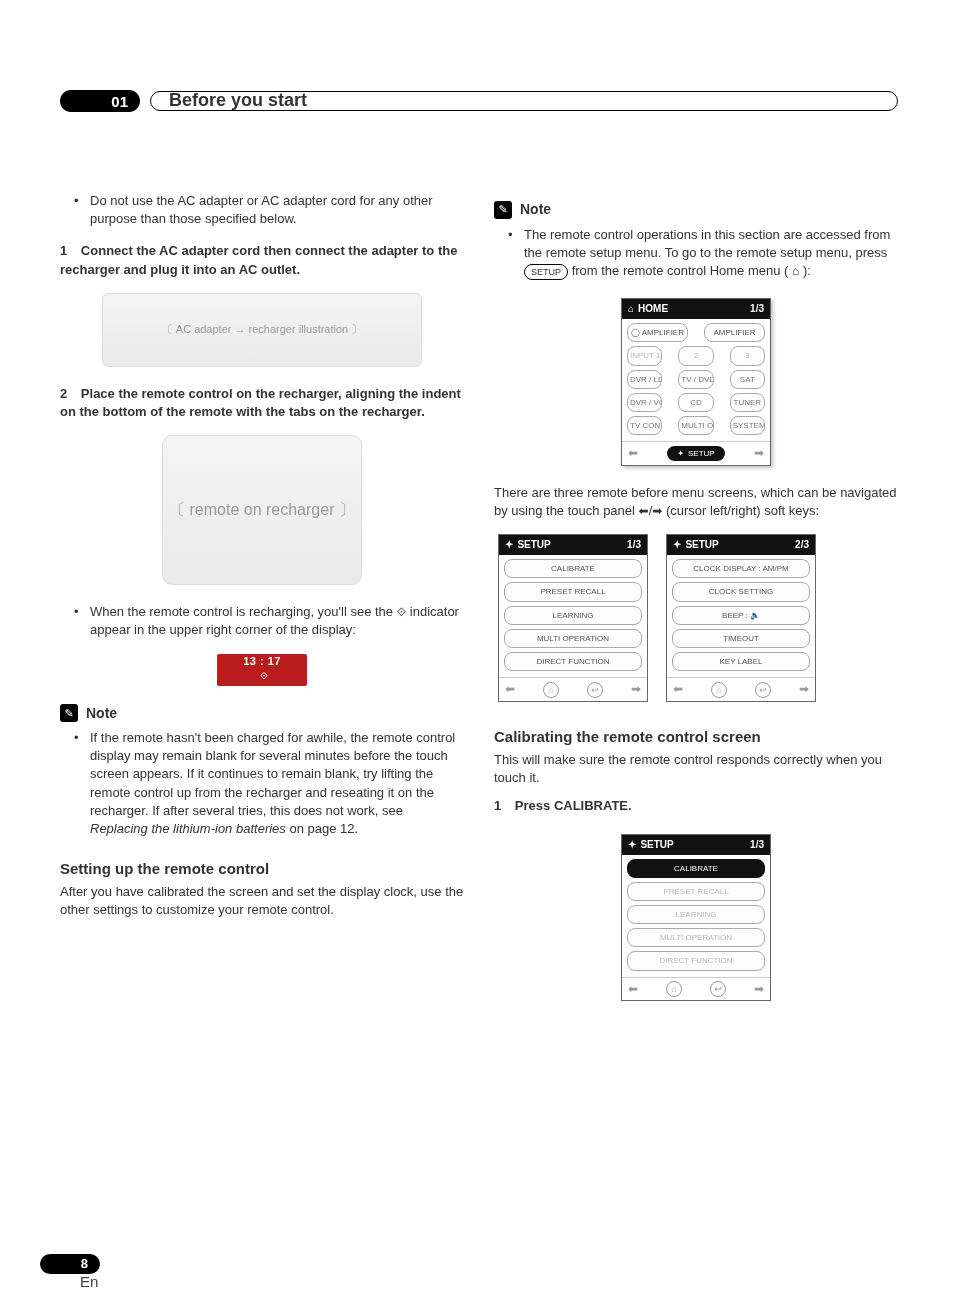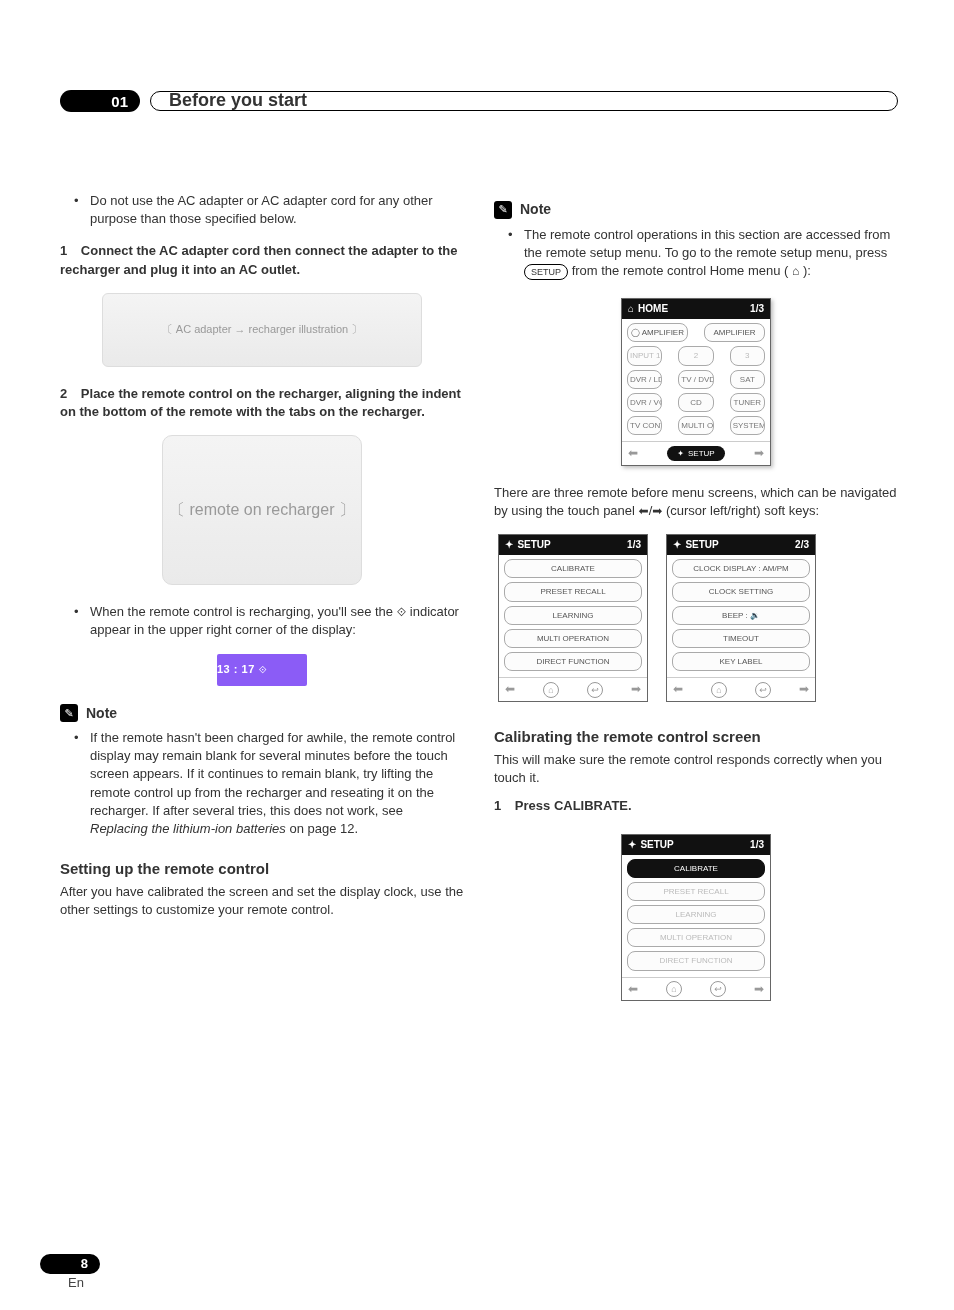--- a/index.html
+++ b/index.html
@@ -34,23 +34,23 @@
   ul.bullet > li::before { content: "•"; position: absolute; left: 0; top: 0; }
   .step { font-size: 13px; font-weight: bold; margin: 10px 0 14px; }
   .step .num { margin-right: 10px; }
   .figure {
     display: flex; justify-content: center; align-items: center;
     margin: 12px auto 18px; color: #999;
   }
   .figure-adapter { height: 74px; width: 320px; background: linear-gradient(#f4f4f4,#eaeaea); border: 1px solid #ddd; border-radius: 6px; display:flex;align-items:center;justify-content:center;font-size:11px;}
   .figure-remote { height: 150px; width: 200px; background: linear-gradient(#f4f4f4,#eaeaea); border: 1px solid #ddd; border-radius: 10px; display:flex;align-items:center;justify-content:center;font-size:16px;}
   .charge-display {
-    width: 90px; height: 32px; background: #8b5cf6; color:#fff;
+    width: 90px; height: 32px; background: #b91c1c; color:#fff;
     display:flex;align-items:center;justify-content:flex-start; font-size:11px;
-    border-radius:2px; margin: 8px auto 18px; position:relative;
+    border-radius:2px; margin: 8px auto 18px; position:relative;flex-direction:column;
   }
   .charge-display .txt { font-weight:bold; letter-spacing:.5px;}
   .charge-icon {font-size:10px; margin-left:4px;}
   .note-head { display:flex; align-items:center; gap:8px; margin: 8px 0 6px;}
   .note-icon {
     width:18px; height:18px; background:#000; border-radius:3px;
     display:inline-flex; align-items:center; justify-content:center;
     color:#fff; font-size:11px;
   }
   .note-label { font-weight:bold; font-size:14px;}
@@ -103,21 +103,21 @@
     border-radius:50%; text-align:center; line-height:14px; font-size:9px;
   }
 
   .page-num-pill {
     position:absolute; left:40px; bottom:36px;
     background:#000; color:#fff; border-radius:11px;
     height:20px; min-width:60px; display:flex;
     align-items:center; justify-content:flex-end; padding:0 12px;
     font-weight:bold; font-size:13px;
   }
-  .page-lang { position:absolute; left:68px; bottom:18px; font-size:13px; color:#444;}
+  .page-lang { position:absolute; left:80px; bottom:18px; font-size:15px; color:#444;}
 </style>
 </head>
 <body>
 
 <div class="page">
   <div class="chapter-header">
     <div class="chapter-pill">01</div>
     <div class="chapter-title">Before you start</div>
   </div>
 

